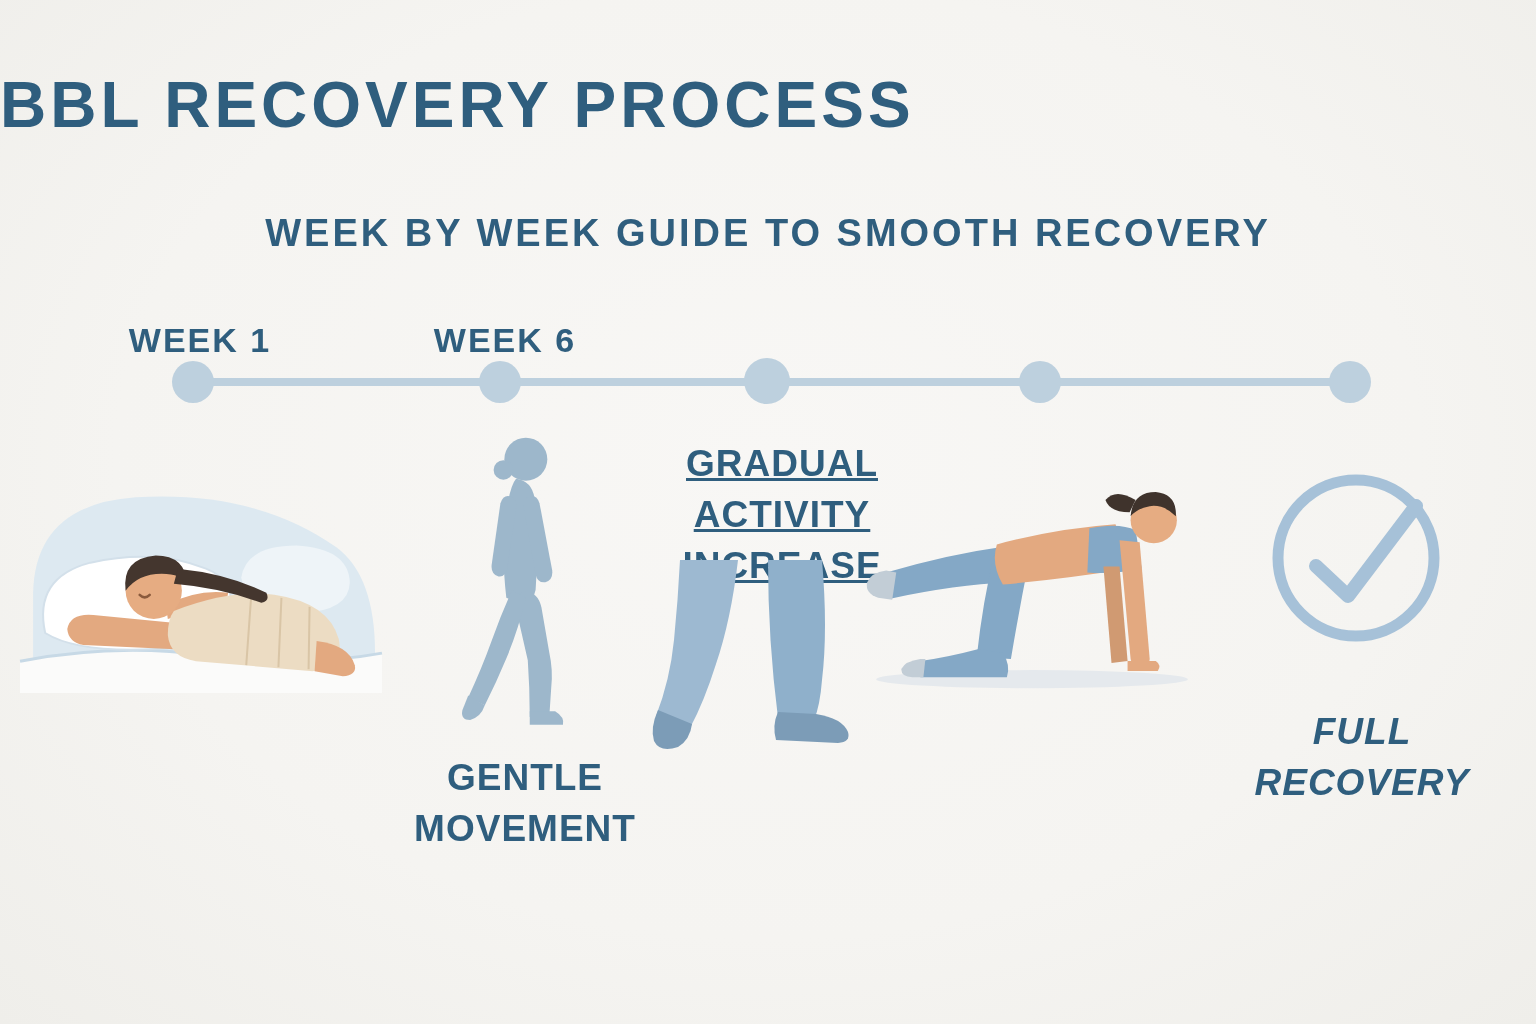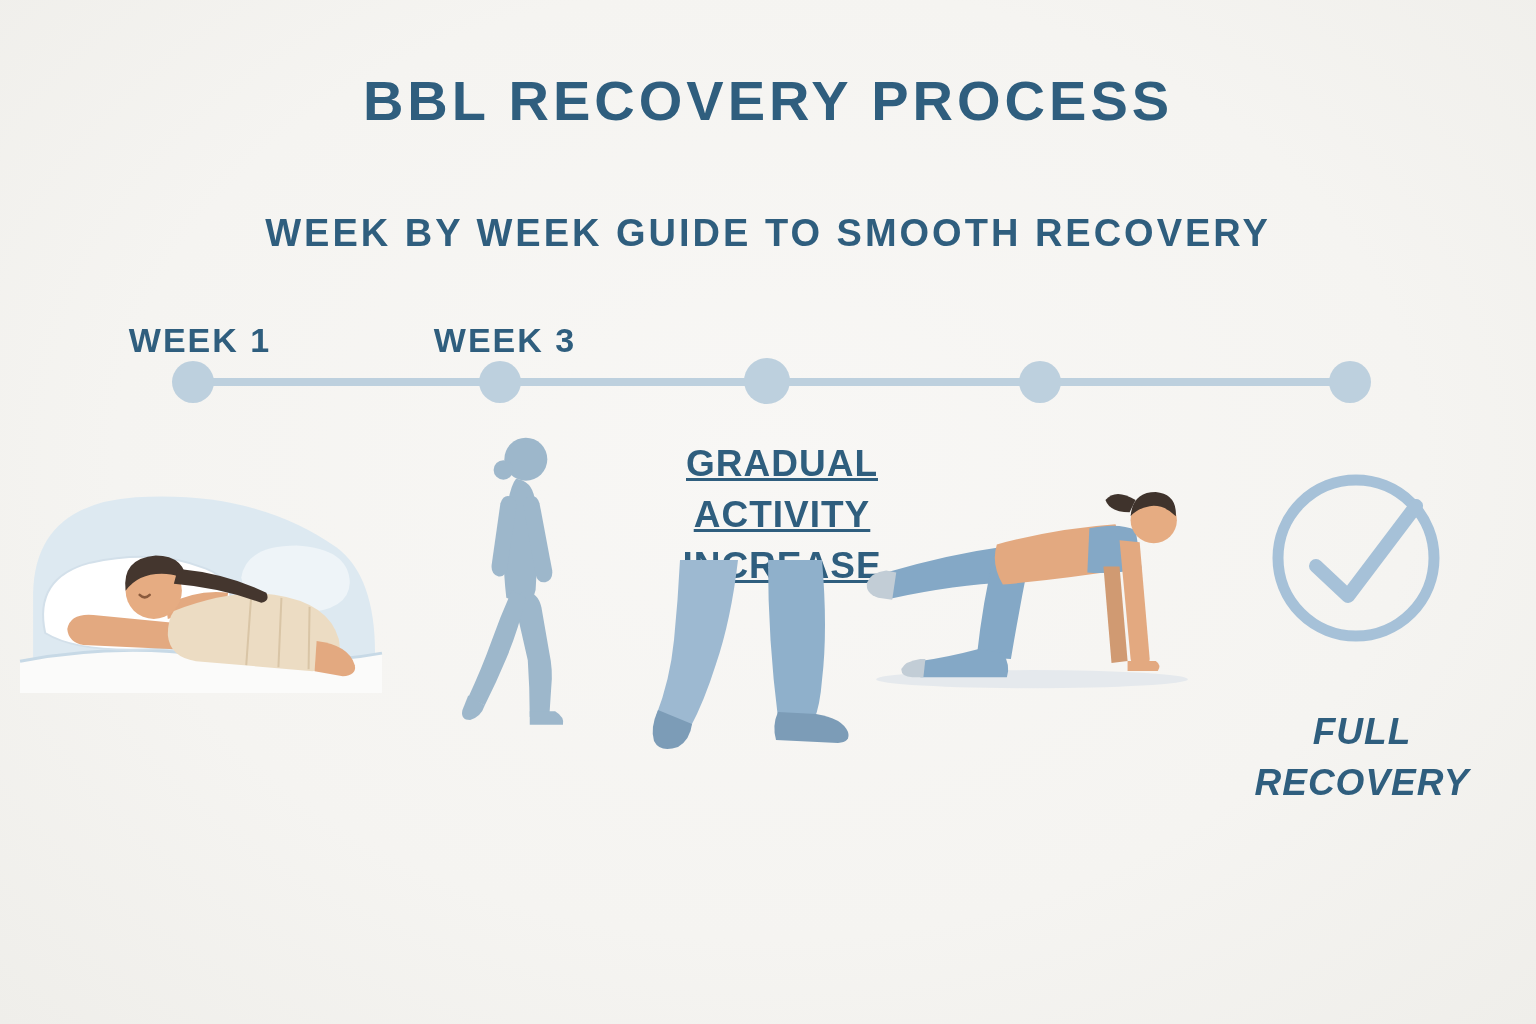--- a/index.html
+++ b/index.html
@@ -17,22 +17,22 @@
   }
   *{margin:0;padding:0;box-sizing:border-box;}
   html,body{background:#e9e8e5;}
   body{font-family:"Liberation Sans", sans-serif;}
   .canvas{
     position:relative;width:1536px;height:1024px;margin:0 auto;overflow:hidden;
     background:radial-gradient(ellipse at 50% 45%, #f8f7f5 0%, var(--background,#f5f4f1) 60%, #efeeea 100%);
     color:var(--heading,#2f5e7e);
   }
   .title{
-    position:absolute;left:0;top:68px;width:100%;text-align:center;
-    font-size:56px;font-weight:700;letter-spacing:4px;color:var(--heading,#2f5e7e);
+    position:absolute;left:0;top:68px;width:100%;text-align:left;
+    font-size:64px;font-weight:700;letter-spacing:4px;color:var(--heading,#2f5e7e);
   }
   .subtitle{
     position:absolute;left:0;top:172px;width:100%;text-align:center;
     font-size:38px;font-weight:700;letter-spacing:3px;color:var(--heading,#2f5e7e);margin-top:40px;
   }
   .track{
     position:absolute;left:193px;top:378px;width:1157px;height:8px;border-radius:4px;
     background:var(--timeline,#bdd0de);
   }
   .dot{
@@ -79,21 +79,21 @@
   <h2 class="subtitle">WEEK BY WEEK GUIDE TO SMOOTH RECOVERY</h2>
 
   <div class="track"></div>
   <div class="dot dot-1"></div>
   <div class="dot dot-2"></div>
   <div class="dot dot-3"></div>
   <div class="dot dot-4"></div>
   <div class="dot dot-5"></div>
 
   <div class="week-label wl-1">WEEK 1</div>
-  <div class="week-label wl-2">WEEK 3</div>
+  <div class="week-label wl-2">WEEK 6</div>
 
   <figure class="illus illus-1">
     <svg viewBox="0 0 370 250" xmlns="http://www.w3.org/2000/svg" aria-hidden="true">
       <path d="M18 218 L18 150 Q20 62 120 55 Q240 48 320 105 Q360 135 358 218 Z" fill="#dde9f1"></path>
       <path d="M225 135 Q230 103 280 103 Q332 106 333 140 Q332 168 285 170 Q232 170 225 135 Z" fill="#eef4f8"></path>
       <path d="M5 218 Q100 200 190 212 Q290 224 365 210 L365 250 L5 250 Z" fill="#fbfbfa"></path>
       <path d="M5 218 Q100 200 190 212 Q290 224 365 210" fill="none" stroke="#c7d9e6" stroke-width="3"></path>
       <path d="M30 190 Q18 135 75 120 Q140 106 190 126 Q220 138 214 170 Q206 202 140 206 Q62 210 30 190 Z" fill="#ffffff" stroke="#d3e0ea" stroke-width="2"></path>
       <path d="M52 186 Q55 170 78 172 L160 180 Q172 183 170 196 Q168 207 154 206 L68 202 Q53 199 52 186 Z" fill="#e3a980"></path>
       <path d="M150 162 Q182 146 212 150 L208 172 Q176 168 152 176 Z" fill="#e3a980"></path>
@@ -115,20 +115,22 @@
         <path d="M82 54 Q98 56 101 74 Q108 100 104 132 L102 168 Q100 180 88 182 L72 176 Q67 132 71 96 Q75 62 82 54 Z"></path>
         <path d="M76 72 Q69 70 66 79 L57 142 Q56 152 64 154 Q71 155 73 146 L82 84 Q83 75 76 72 Z"></path>
         <path d="M96 72 Q103 70 106 79 L119 148 Q120 158 112 160 Q104 161 102 152 L90 84 Q89 75 96 72 Z"></path>
         <path d="M88 170 Q104 168 108 186 L116 232 Q120 250 118 268 L116 298 L96 298 Q96 268 94 240 L84 196 Q80 176 88 170 Z"></path>
         <path d="M96 292 L122 292 Q132 298 130 306 L96 306 Z"></path>
         <path d="M78 168 L92 176 Q84 210 72 238 Q62 262 50 286 L33 278 Q47 248 57 220 Q67 192 78 168 Z"></path>
         <path d="M33 276 L50 286 Q46 298 35 301 Q25 301 27 291 Z"></path>
       </g>
     </svg>
   </figure>
+  <div class="caption cap-2">GENTLE
+MOVEMENT</div>
 
   <div class="caption cap-3">GRADUAL
 ACTIVITY
 INCREASE</div>
   <figure class="illus illus-3">
     <svg viewBox="0 0 220 210" xmlns="http://www.w3.org/2000/svg" aria-hidden="true">
       <path d="M118 0 L172 0 Q178 70 172 120 Q170 146 164 160 L128 158 Q118 80 118 0 Z" fill="#8fb0cb"></path>
       <path d="M128 152 L166 154 Q192 158 198 172 Q201 182 188 183 L126 180 Q122 165 128 152 Z" fill="#7c9cb7"></path>
       <path d="M30 0 L88 0 Q81 60 66 104 Q54 142 40 168 L6 156 Q20 120 24 80 Q28 40 30 0 Z" fill="#9db9d1"></path>
       <path d="M8 150 L42 164 Q40 180 28 187 Q10 193 4 181 Q0 168 8 150 Z" fill="#7c9cb7"></path>

